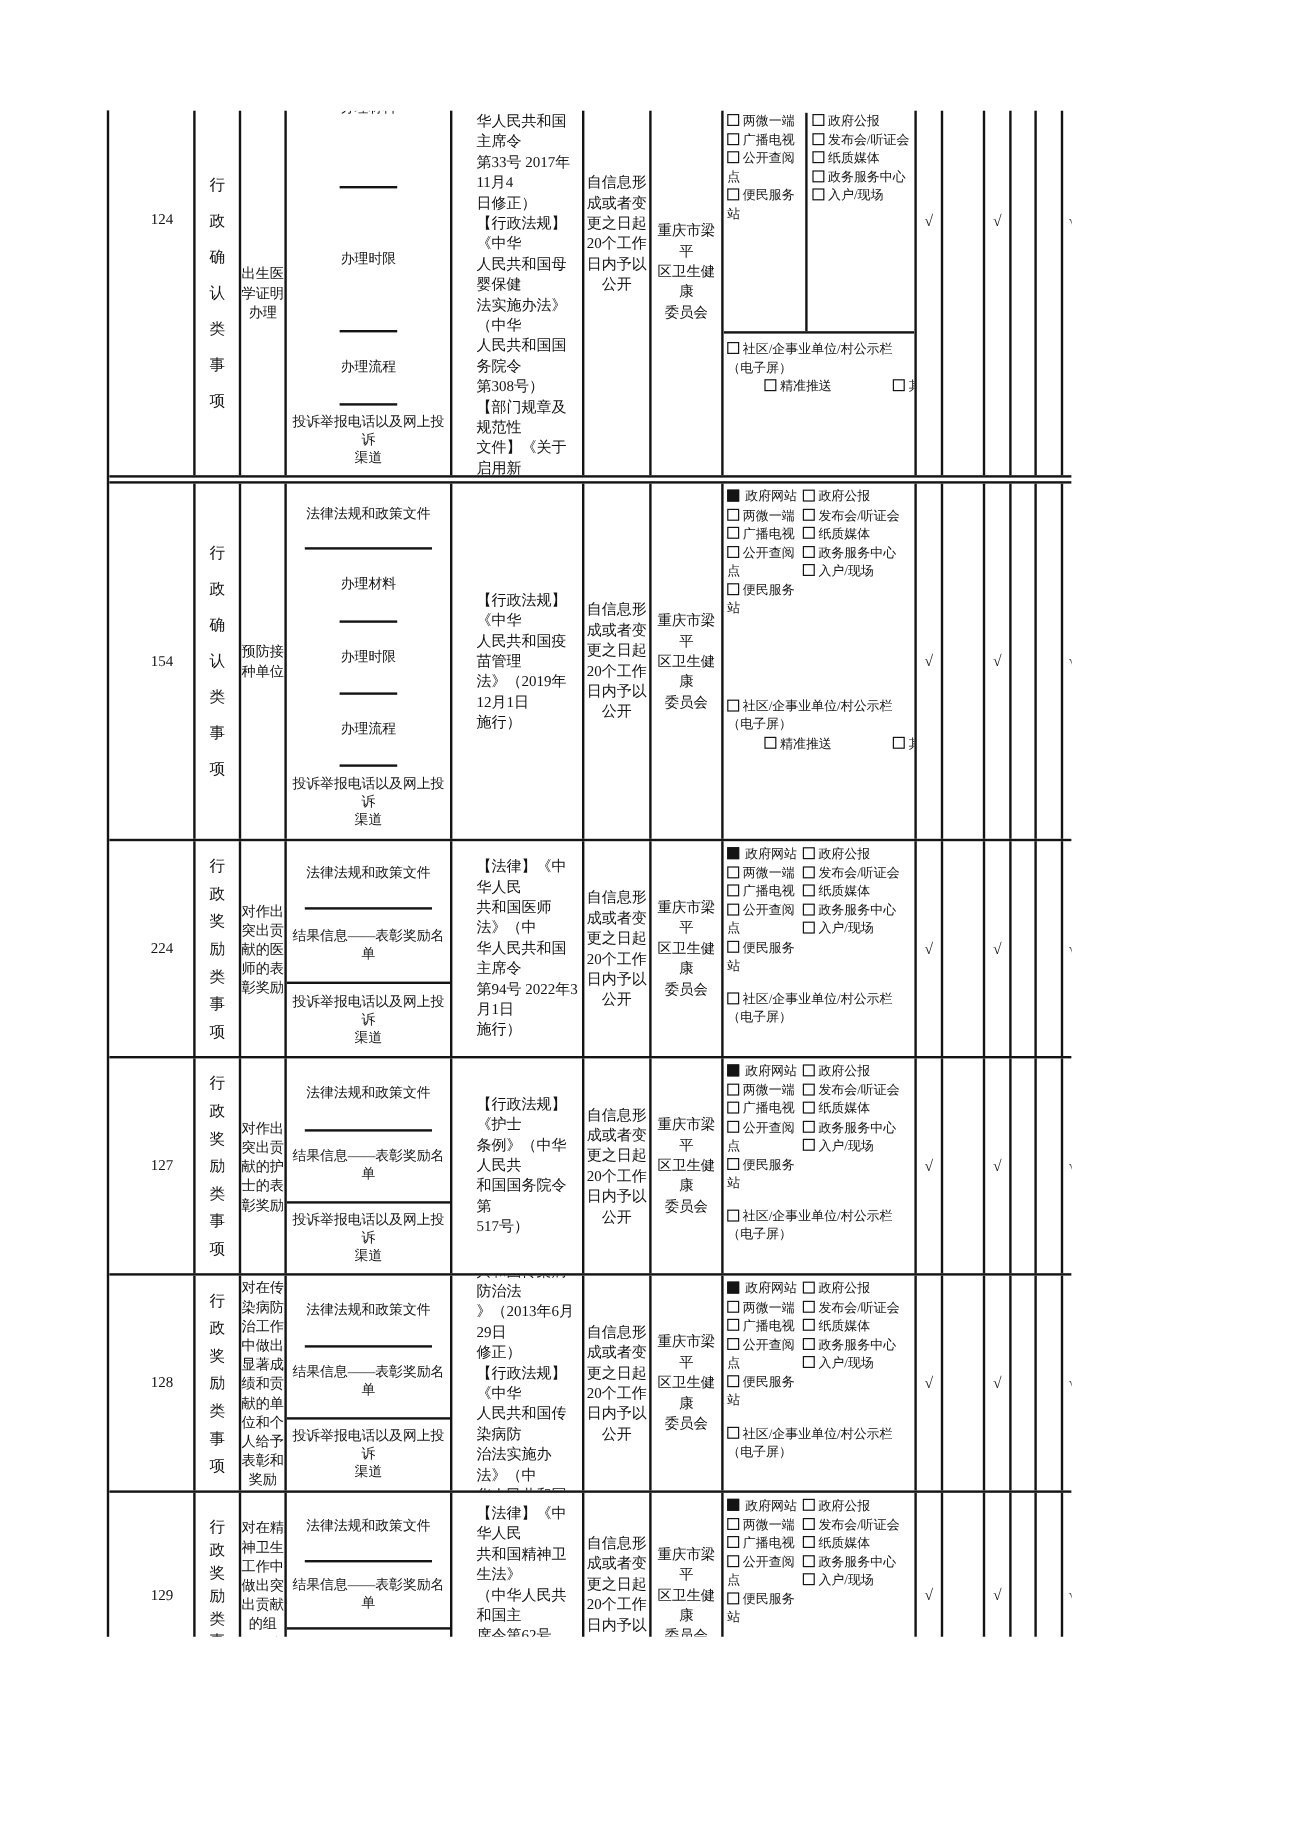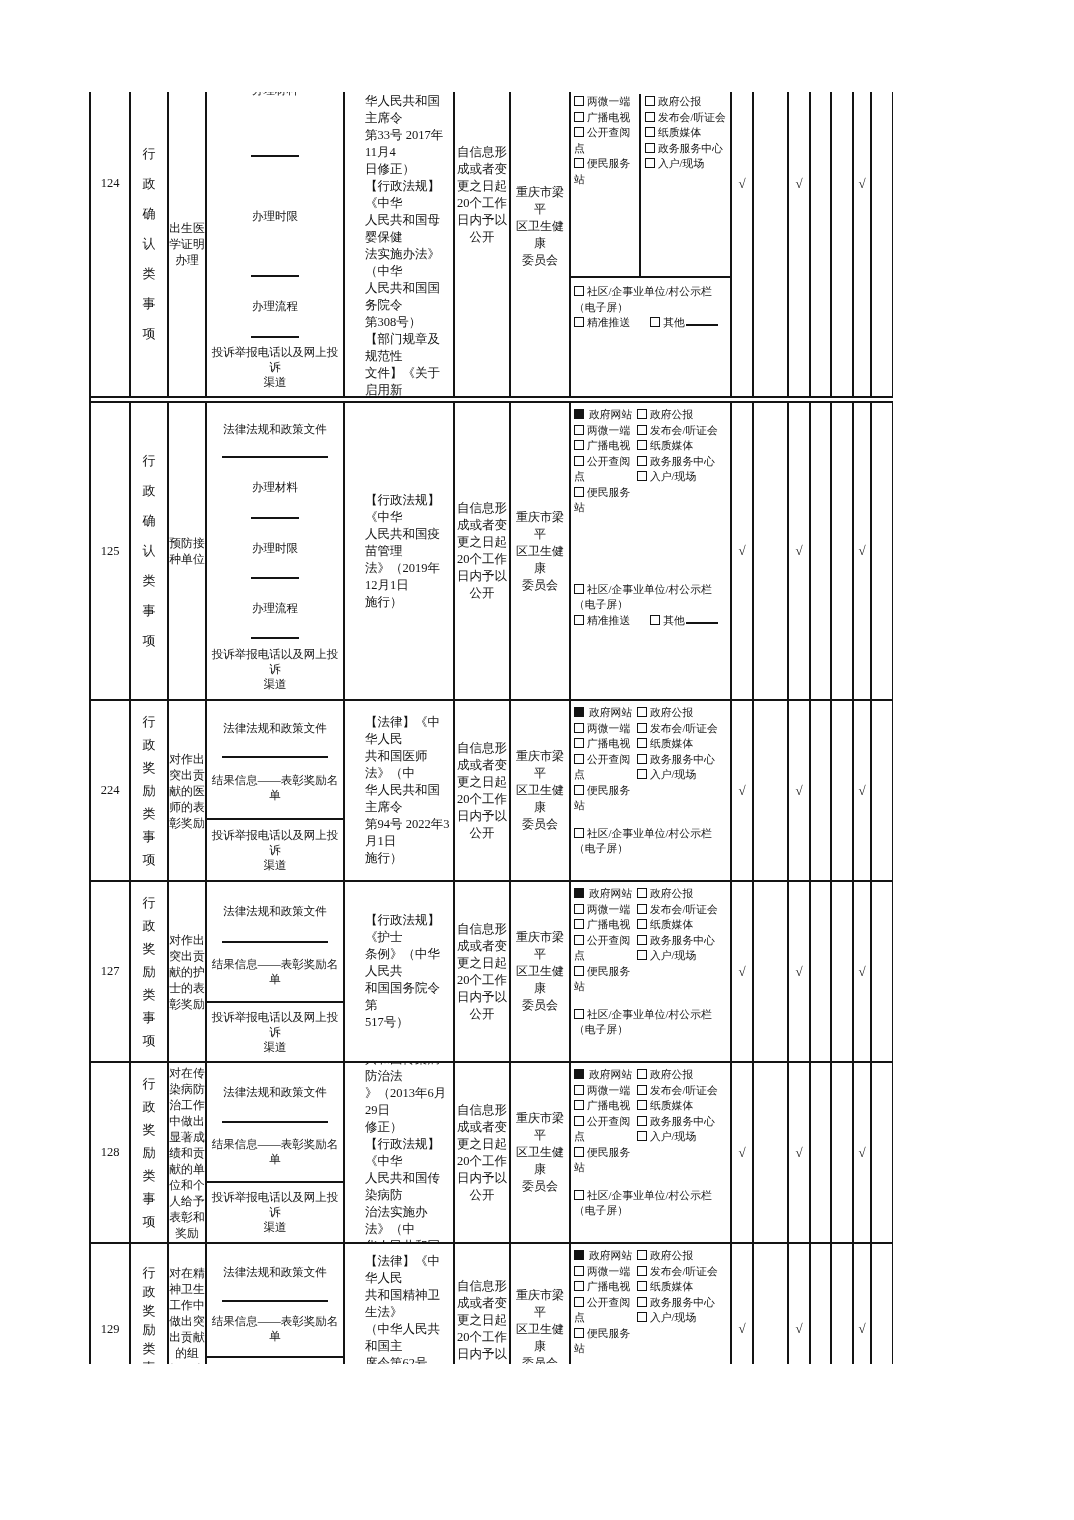--- a/index.html
+++ b/index.html
@@ -10,21 +10,21 @@
   #table-root{position:absolute;left:89px;top:92px;width:802px;height:1272px;
               overflow:hidden;border-left:2px solid #141414;background:#fff;}
 
   .row{display:flex;box-sizing:border-box;border-bottom:2px solid #141414;}
   .row-125{border-top:2px solid #141414;margin-top:3px;}
 
   .cell{box-sizing:border-box;border-right:2px solid #141414;flex-shrink:0;
         display:flex;align-items:center;justify-content:center;text-align:center;
         overflow:hidden;}
 
-  .col-num{width:40px;font-size:12.5px;}
+  .col-num{width:54px;font-size:12.5px;margin-left:18px;}
   .col-cat{width:38px;}
   .col-item{width:38px;font-size:11.8px;line-height:16px;}
   .col-item span{display:block;width:36px;word-break:break-all;}
   .col-sub{width:138px;flex-direction:column;padding:0;display:flex;}
   .col-legal{width:110px;flex-direction:column;justify-content:center;}
   .col-time{width:56px;font-size:12.5px;line-height:17px;}
   .col-auth{width:60px;font-size:12px;line-height:17px;}
   .col-chan{width:161px;display:block;text-align:left;font-size:10.8px;line-height:15.5px;}
   .col-mark{font-size:13px;}
 
@@ -51,21 +51,21 @@
   .chan-cols{display:flex;padding:4px 0 0 3px;}
   .chan-left{width:63px;flex-shrink:0;}
   .chan-right{flex:1;}
   .chan-right .chan-item{white-space:nowrap;}
   .chan-item{margin:0;}
   .cbx{display:inline-block;width:8px;height:8px;border:1.5px solid #141414;
        margin-right:3px;vertical-align:-1px;background:#fff;}
   .cbx.checked{background:#141414;margin-right:5px;}
   .chan-bottom{padding-left:3px;padding-right:2px;}
   .chan-line{display:flex;}
-  .chan-line .chan-item{margin-right:20px;white-space:nowrap;}
+  .chan-line .chan-item{margin-right:20px;white-space:nowrap;margin-left:31px;}
   .uline{display:inline-block;width:32px;border-bottom:2px solid #141414;height:1px;
          margin-left:1px;}
   
   .chan-top{display:flex;box-sizing:border-box;border-bottom:2px solid #141414;
             padding:2px 0 0 3px;}
   .chan-top .chan-left{border-right:2px solid #141414;width:65px;}
   .chan-top .chan-right{padding-left:4px;}
   .row-124 .chan-bottom{padding-top:6px;}
 
   
@@ -173,21 +173,21 @@
       </div>
       <div class="cell col-mark" style="width: 18px;">
         <span>√</span>
       </div>
       <div class="cell col-mark" style="width: 22px;">
         <span></span>
       </div>
     </div>
     <div class="row row-125" style="height: 300px;">
       <div class="cell col-num">
-        <span>125</span>
+        <span>154</span>
       </div>
       <div class="cell col-cat">
         <span class="cat-text">行政确认类事项</span>
       </div>
       <div class="cell col-item">
         <span>预防接种单位</span>
       </div>
       <div class="cell col-sub">
         <div class="sub-cell" style="height: 55px;">
           <span class="sub-label">法律法规和政策文件</span>

